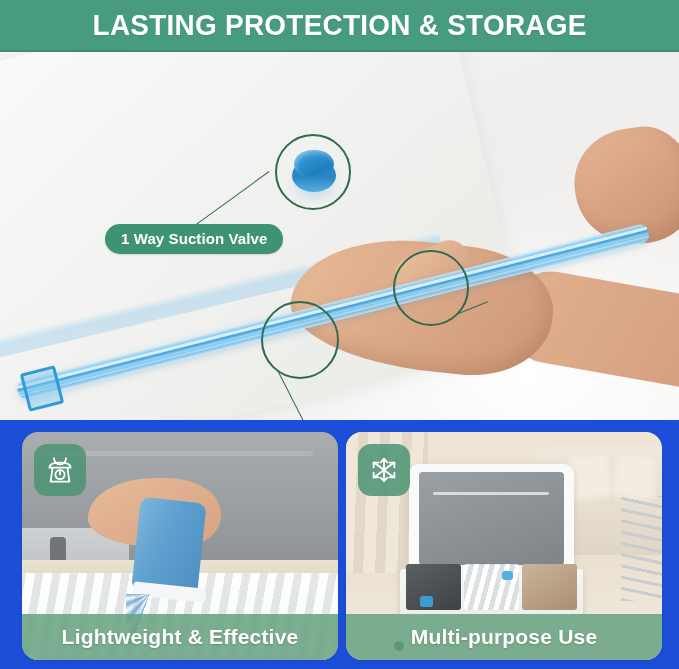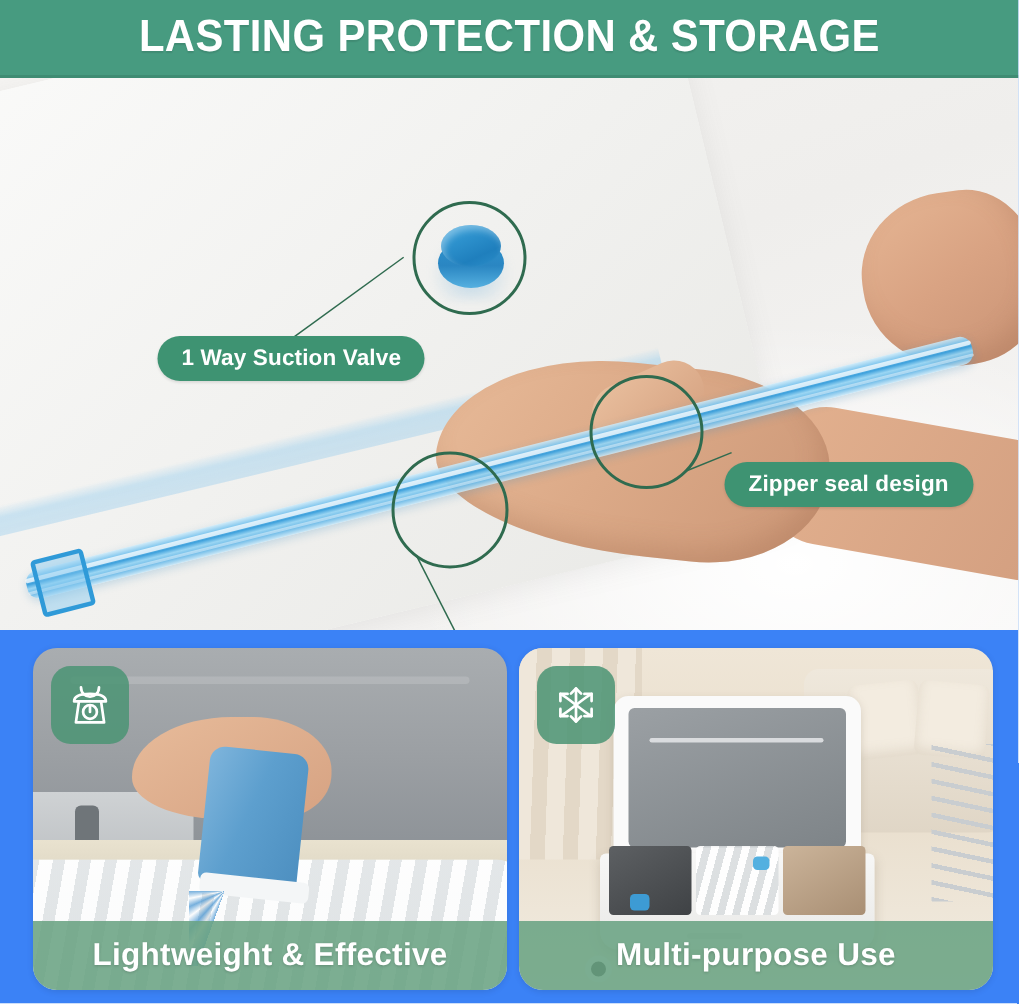--- a/index.html
+++ b/index.html
@@ -10,21 +10,21 @@
   body {
     width: 679px;
     height: 669px;
     overflow: hidden;
     font-family: "Liberation Sans", sans-serif;
   }
   #page {
     position: relative;
     width: 679px;
     height: 669px;
-    background: #3b82f6;
+    background: #1d4ed8;
     overflow: hidden;
   }
 
   
   .header-banner {
     position: absolute;
     left: 0; top: 0;
     width: 679px;
     height: 52px;
     background: #479B80;
@@ -483,23 +483,20 @@
     <div class="callout-circle c-valve"></div>
     <div class="callout-circle c-zip"></div>
     <div class="callout-circle c-full"></div>
 
     <div class="leader" style="left:196px; top:172px; width:90px; transform: rotate(-36deg);"></div>
     <div class="leader" style="left:456px; top:262px; width:34px; transform: rotate(-22deg);"></div>
     <div class="leader" style="left:278px; top:318px; width:72px; transform: rotate(63deg);"></div>
 
     <div class="pill p-valve">
       <span>1 Way Suction Valve</span>
-    </div>
-    <div class="pill p-zip">
-      <span>Zipper seal design</span>
     </div>
 
   </div>
 
   <div class="panels">
 
     <div class="panel right">
       <div class="panel-photo">
         <div class="scene-room"></div>
         <div class="room-curtain"></div>

